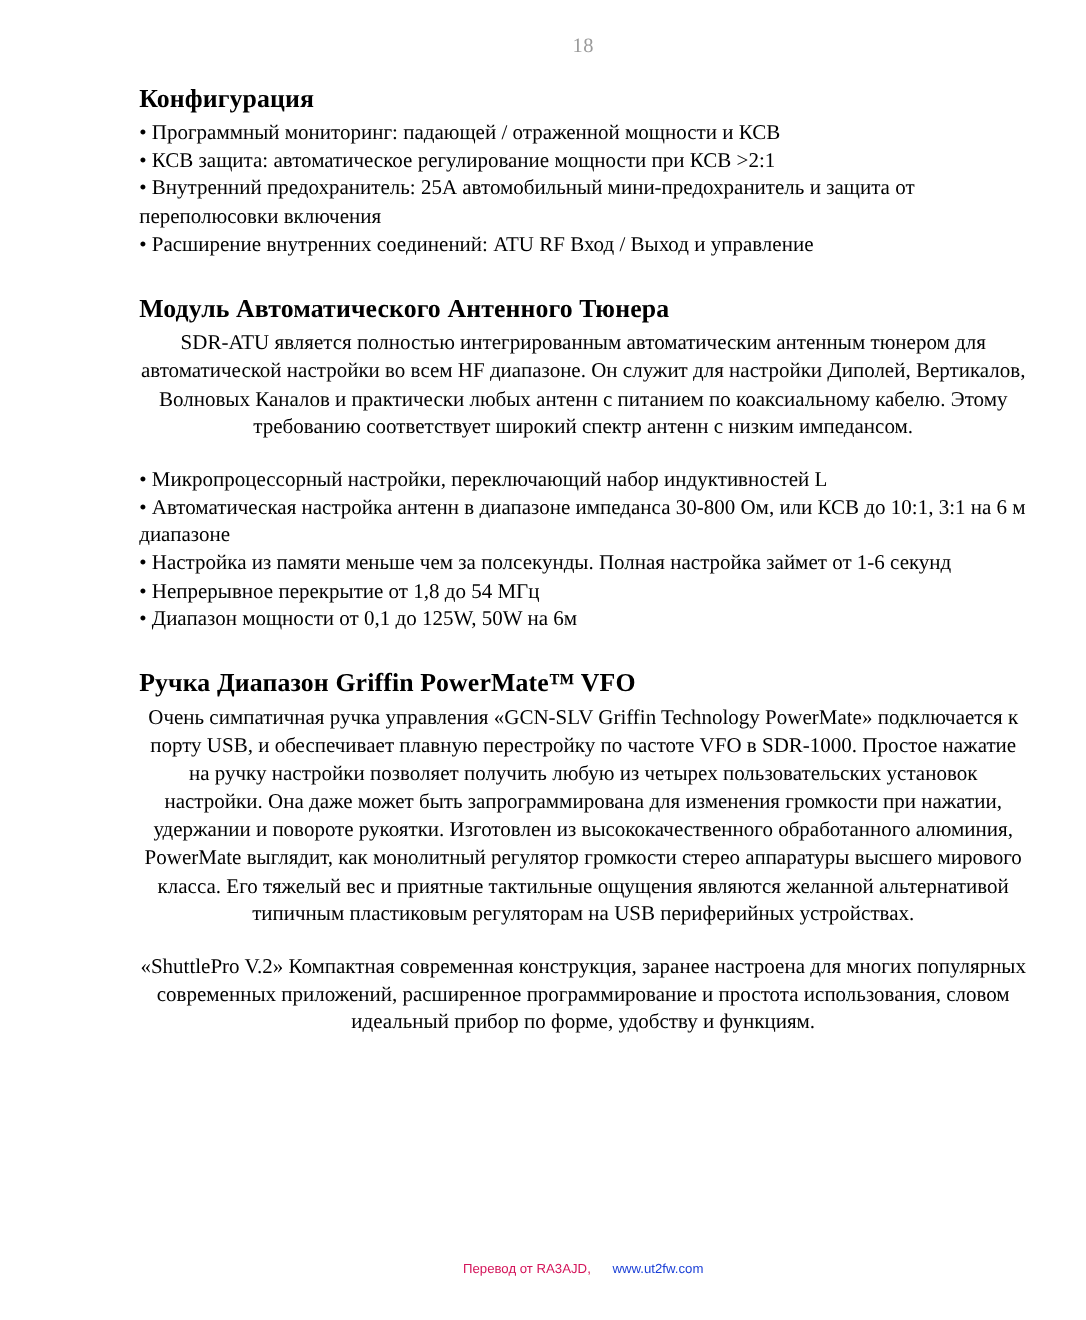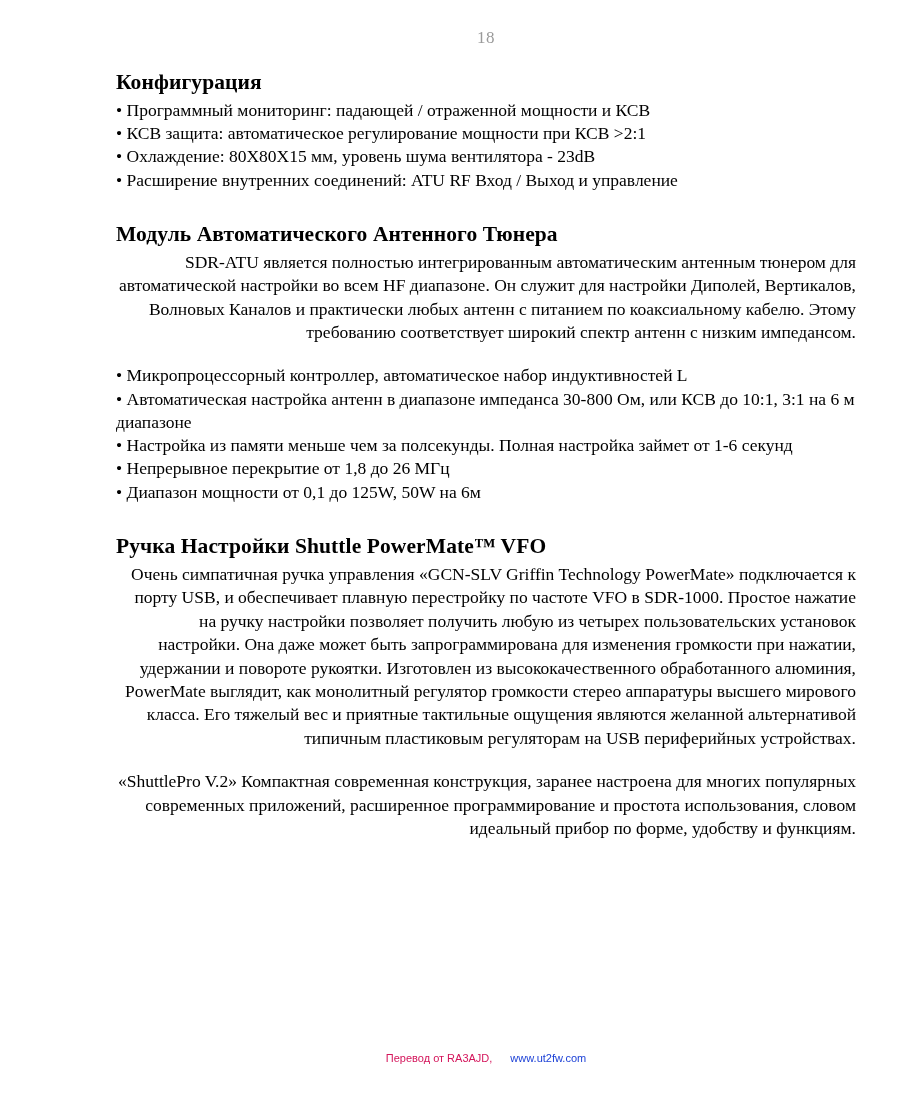--- a/index.html
+++ b/index.html
@@ -58,21 +58,21 @@
     font-size: 17.5px;
     line-height: 1.33;
     margin: 0;
     padding: 0;
     text-indent: 0;
   }
   p.para {
     font-size: 17.5px;
     line-height: 1.34;
     margin: 0;
-    text-align: right;
+    text-align: center;
   }
   .block-gap-lg { height: 30px; }
   .block-gap-md { height: 20px; }
   .footer {
     position: absolute;
     left: 0;
     right: 0;
     bottom: 36px;
     text-align: center;
     font-size: 11px;
@@ -92,42 +92,42 @@
 <div class="page">
 
   <div class="page-number">18</div>
 
   <div class="content">
 
     <h2 class="section-title">Конфигурация</h2>
     <ul class="bullets">
       <li>• Программный мониторинг: падающей / отраженной мощности и КСВ</li>
       <li>• КСВ защита: автоматическое регулирование мощности при КСВ &gt;2:1</li>
-      <li>• Охлаждение: 80X80X15 мм, уровень шума вентилятора - 23dB</li>
+      <li>• Внутренний предохранитель: 25А автомобильный мини-предохранитель и защита от переполюсовки включения</li>
       <li>• Расширение внутренних соединений: ATU RF Вход / Выход и управление</li>
     </ul>
 
     <div class="block-gap-lg"></div>
 
     <h2 class="section-title">Модуль Автоматического Антенного Тюнера</h2>
     <p class="para">SDR-ATU является полностью интегрированным автоматическим антенным тюнером для автоматической настройки во всем HF диапазоне. Он служит для настройки Диполей, Вертикалов, Волновых Каналов и практически любых антенн с питанием по коаксиальному кабелю. Этому требованию соответствует широкий спектр антенн с низким импедансом.</p>
 
     <div class="block-gap-md"></div>
 
     <ul class="bullets">
-      <li>• Микропроцессорный контроллер, автоматическое набор индуктивностей L</li>
+      <li>• Микропроцессорный настройки, переключающий набор индуктивностей L</li>
       <li>• Автоматическая настройка антенн в диапазоне импеданса 30-800 Ом, или КСВ до 10:1, 3:1 на 6 м диапазоне</li>
       <li>• Настройка из памяти меньше чем за полсекунды. Полная настройка займет от 1-6 секунд</li>
-      <li>• Непрерывное перекрытие от 1,8 до 26 МГц</li>
+      <li>• Непрерывное перекрытие от 1,8 до 54 МГц</li>
       <li>• Диапазон мощности от 0,1 до 125W, 50W на 6м</li>
     </ul>
 
     <div class="block-gap-lg"></div>
 
-    <h2 class="section-title">Ручка Настройки Shuttle PowerMate™ VFO</h2>
+    <h2 class="section-title">Ручка Диапазон Griffin PowerMate™ VFO</h2>
     <p class="para">Очень симпатичная ручка управления «GCN-SLV Griffin Technology PowerMate» подключается к порту USB, и обеспечивает плавную перестройку по частоте VFO в SDR-1000. Простое нажатие на ручку настройки позволяет получить любую из четырех пользовательских установок настройки. Она даже может быть запрограммирована для изменения громкости при нажатии, удержании и повороте рукоятки. Изготовлен из высококачественного обработанного алюминия, PowerMate выглядит, как монолитный регулятор громкости стерео аппаратуры высшего мирового класса. Его тяжелый вес и приятные тактильные ощущения являются желанной альтернативой типичным пластиковым регуляторам на USB периферийных устройствах.</p>
 
     <div class="block-gap-md"></div>
 
     <p class="para">«ShuttlePro V.2» Компактная современная конструкция, заранее настроена для многих популярных современных приложений, расширенное программирование и простота использования, словом идеальный прибор по форме, удобству и функциям.</p>
 
   </div>
 
   <div class="footer">
     <span class="fred">Перевод от RA3AJD,</span><span class="fsp"></span><span class="flink">www.ut2fw.com</span>

